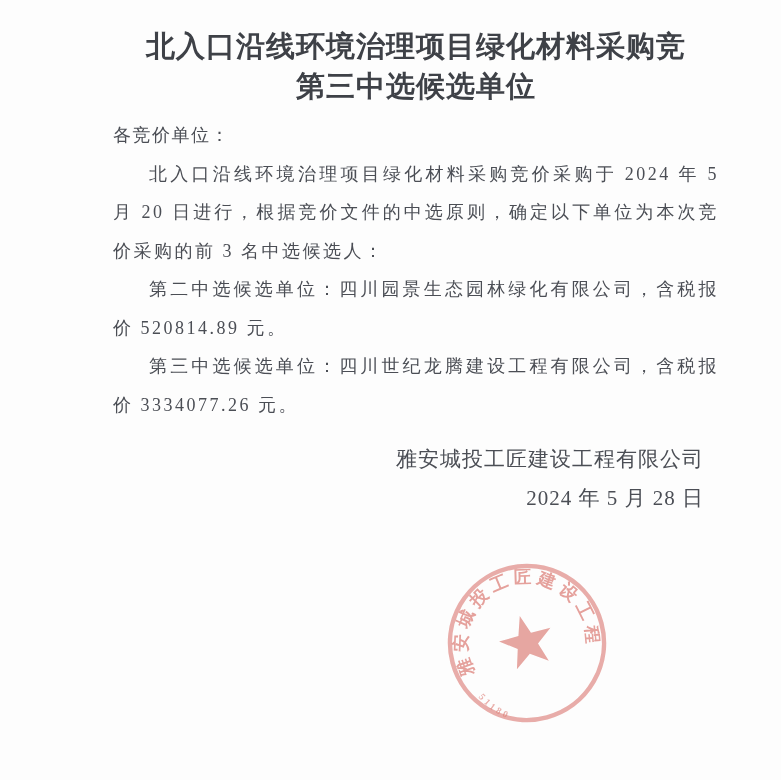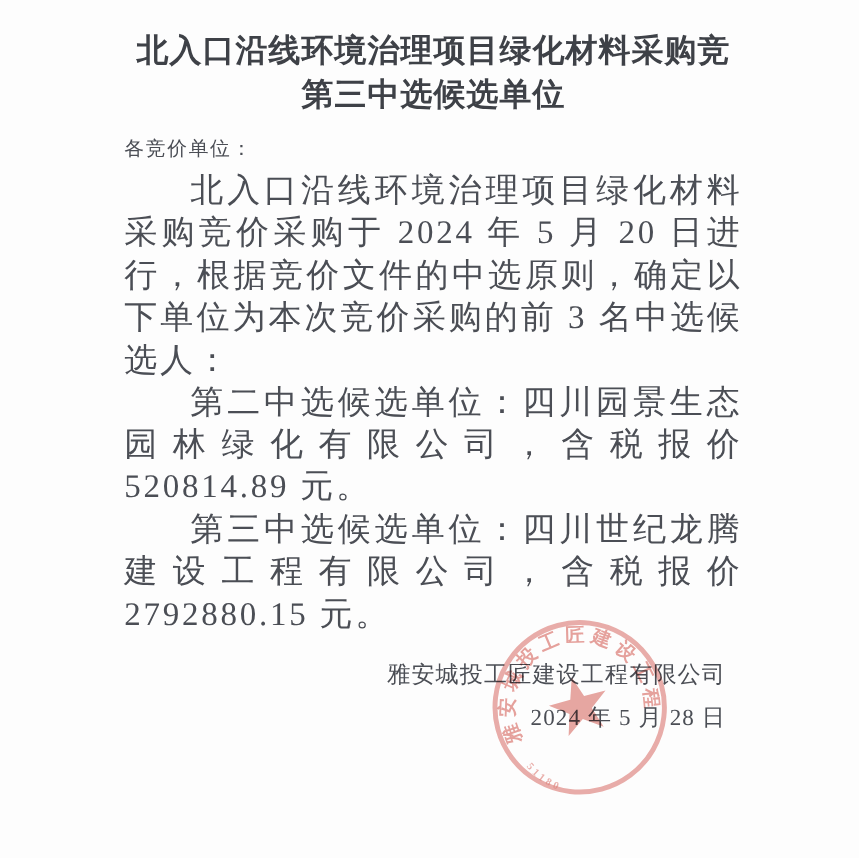--- a/index.html
+++ b/index.html
@@ -11,42 +11,42 @@
     width: 781px;
     height: 780px;
     overflow: hidden;
     position: relative;
     font-family: "Liberation Serif", "DejaVu Serif", serif;
   }
   .page {
     position: absolute;
     inset: 0;
     box-sizing: border-box;
-    padding: 26px 106px 0 113px;
+    padding: 26px 62px 0 113px;
     color: #4b4e55;
   }
   .title {
     margin: 0 0 10px 0;
     text-align: center;
     font-size: 29px;
     line-height: 40px;
     font-weight: bold;
     color: #3e4147;
     letter-spacing: 1px;
   }
   .title .tline { display: block; }
   .salutation {
     margin: 0;
     font-size: 18px;
     line-height: 38.5px;
     letter-spacing: 1.5px;
   }
   .para {
     margin: 0;
-    font-size: 30px;
+    font-size: 18px;
     line-height: 38.5px;
     letter-spacing: 2.5px;
     text-align: justify;
     text-indent: 2em;
     font-family: Liberation Serif, serif;
   }
   .signature {
     margin-top: 16px;
     padding-right: 15px;
     text-align: right;
@@ -77,21 +77,21 @@
 
   <h1 class="title">
     <span class="tline">北入口沿线环境治理项目绿化材料采购竞</span>
     <span class="tline">第三中选候选单位</span>
   </h1>
 
   <p class="salutation">各竞价单位：</p>
 
   <p class="para">北入口沿线环境治理项目绿化材料采购竞价采购于 2024 年 5 月 20 日进行，根据竞价文件的中选原则，确定以下单位为本次竞价采购的前 3 名中选候选人：</p>
   <p class="para">第二中选候选单位：四川园景生态园林绿化有限公司，含税报价 520814.89 元。</p>
-  <p class="para">第三中选候选单位：四川世纪龙腾建设工程有限公司，含税报价 2792880.15 元。</p>
+  <p class="para">第三中选候选单位：四川世纪龙腾建设工程有限公司，含税报价 3334077.26 元。</p>
 
   <div class="signature">
     <div>雅安城投工匠建设工程有限公司</div>
     <div>2024 年 5 月 28 日</div>
   </div>
 
   <svg class="seal" viewBox="0 0 200 200" width="200" height="200" aria-hidden="true">
     <defs>
       <path id="sealArcTop" d="M 42.6 117.5 A 60 60 0 1 1 157.4 117.5" fill="none"></path>
       <path id="sealArcBottom" d="M 36 130 A 66 66 0 0 0 164 130" fill="none"></path>

